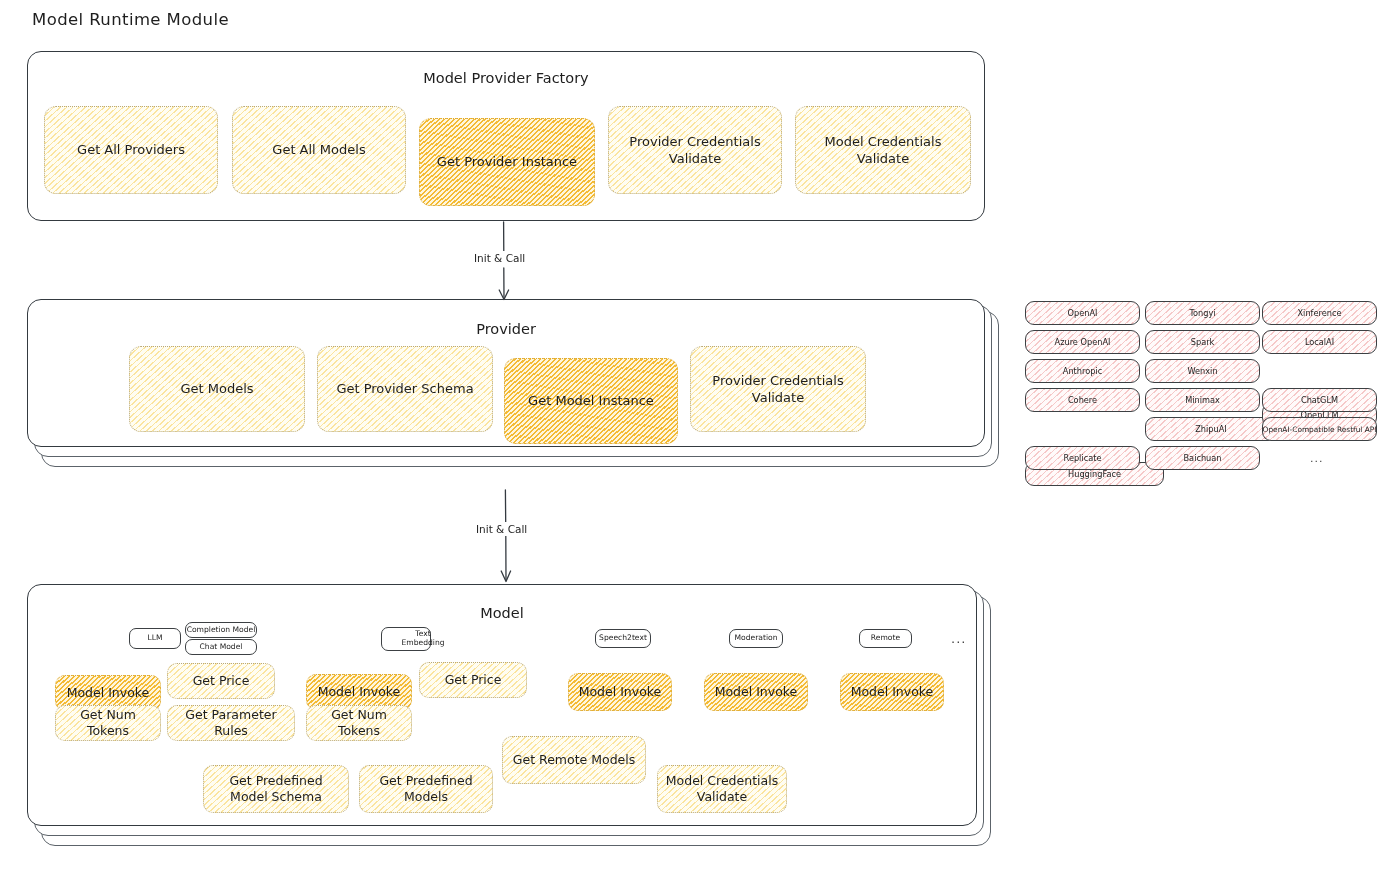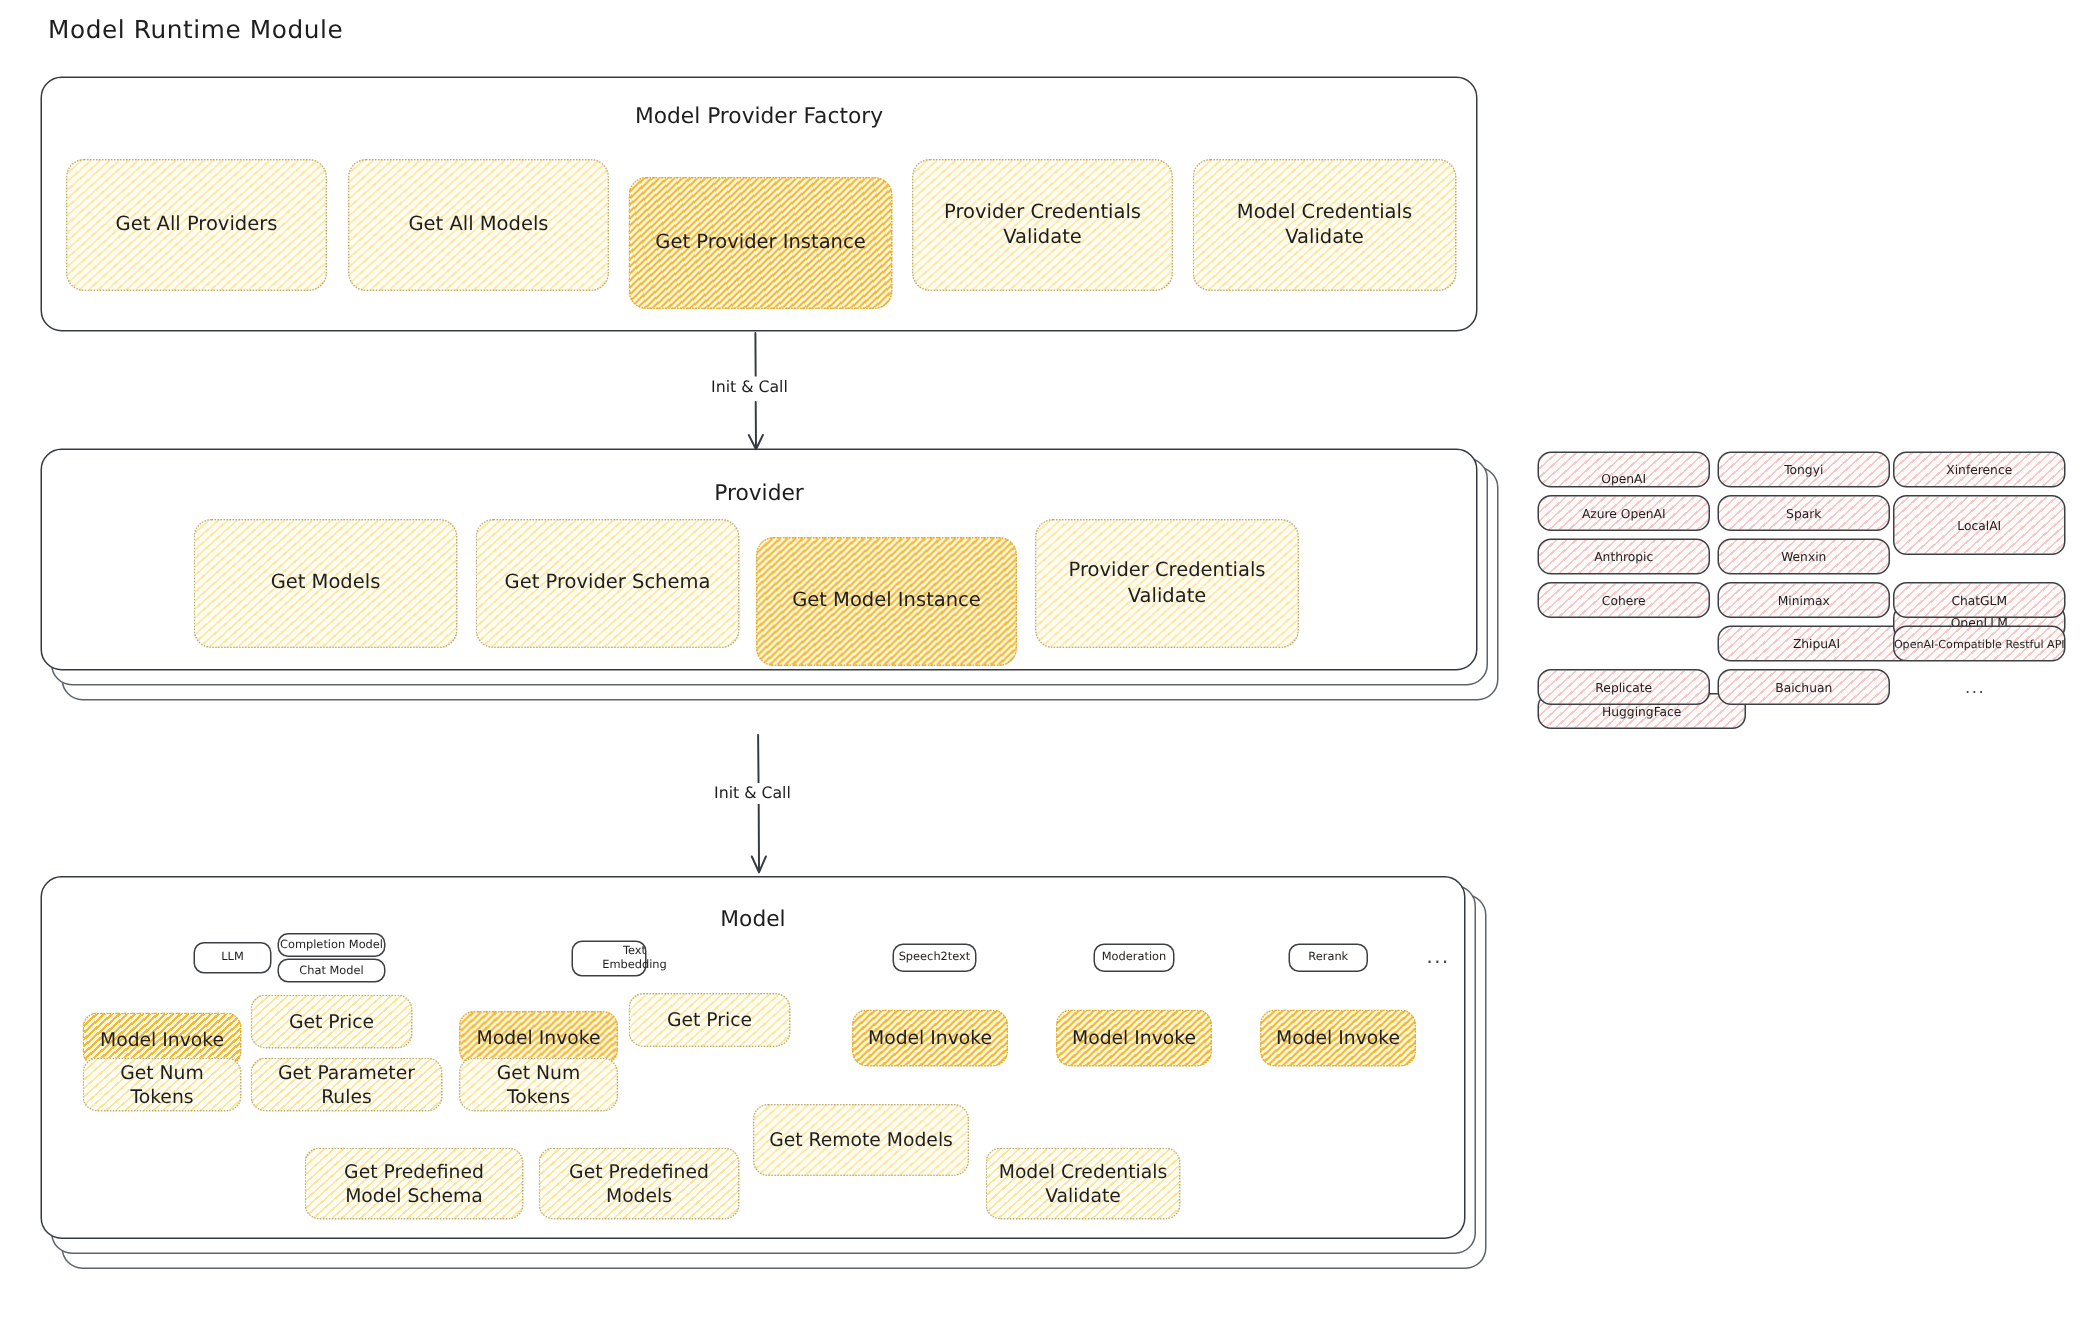--- a/index.html
+++ b/index.html
@@ -214,21 +214,21 @@
 <div class="chip fill-yellow-light" style="left:317px; top:346px; width:176px; height:86px;">
   <span>Get Provider Schema</span>
 </div>
 <div class="chip strong fill-yellow-strong" style="left:504px; top:346px; width:174px; height:86px;">
   <span>Get Model Instance</span>
 </div>
 <div class="chip fill-yellow-light" style="left:690px; top:346px; width:176px; height:86px;">
   <span>Provider Credentials Validate</span>
 </div>
 
-<div class="pill fill-pink" style="left:1025px; top:301px; width:115px; height:24px;align-items:flex-end;">
+<div class="pill fill-pink" style="left:1025px; top:301px; width:115px; height:24px;">
   <span>OpenAI</span>
 </div>
 <div class="pill fill-pink" style="left:1025px; top:330px; width:115px; height:24px;">
   <span>Azure OpenAI</span>
 </div>
 <div class="pill fill-pink" style="left:1025px; top:359px; width:115px; height:24px;">
   <span>Anthropic</span>
 </div>
 <div class="pill fill-pink" style="left:1025px; top:388px; width:115px; height:24px;">
   <span>Cohere</span>
@@ -255,21 +255,21 @@
 <div class="pill fill-pink" style="left:1145px; top:417px; width:132px; height:24px;">
   <span>ZhipuAI</span>
 </div>
 <div class="pill fill-pink" style="left:1145px; top:446px; width:115px; height:24px;">
   <span>Baichuan</span>
 </div>
 
 <div class="pill fill-pink" style="left:1262px; top:301px; width:115px; height:24px;">
   <span>Xinference</span>
 </div>
-<div class="pill fill-pink" style="left:1262px; top:330px; width:115px; height:40px;">
+<div class="pill fill-pink" style="left:1262px; top:330px; width:115px; height:24px;">
   <span>LocalAI</span>
 </div>
 <div class="pill fill-pink" style="left:1262px; top:359px; width:115px; height:24px;margin-top:44px;">
   <span>OpenLLM</span>
 </div>
 <div class="pill fill-pink" style="left:1262px; top:388px; width:115px; height:24px;">
   <span>ChatGLM</span>
 </div>
 <div class="pill fill-pink" style="left:1262px; top:417px; width:115px; height:24px; font-size:7.4px;">
   <span>OpenAI-Compatible Restful API</span>
@@ -334,21 +334,21 @@
 </div>
 
 <div class="badge" style="left:729px; top:629px; width:54px; height:19px;">
   <span>Moderation</span>
 </div>
 <div class="chip sm strong fill-yellow-strong" style="left:704px; top:661px; width:104px; height:38px;">
   <span>Model Invoke</span>
 </div>
 
 <div class="badge fill-blue" style="left:859px; top:629px; width:53px; height:19px;">
-  <span>Rerank</span>
+  <span>Remote</span>
 </div>
 <div class="chip sm strong fill-yellow-strong" style="left:840px; top:661px; width:104px; height:38px;">
   <span>Model Invoke</span>
 </div>
 
 <div class="chip sm fill-yellow-light" style="left:203px; top:765px; width:146px; height:48px;">
   <span>Get Predefined Model Schema</span>
 </div>
 <div class="chip sm fill-yellow-light" style="left:359px; top:765px; width:134px; height:48px;">
   <span>Get Predefined Models</span>

